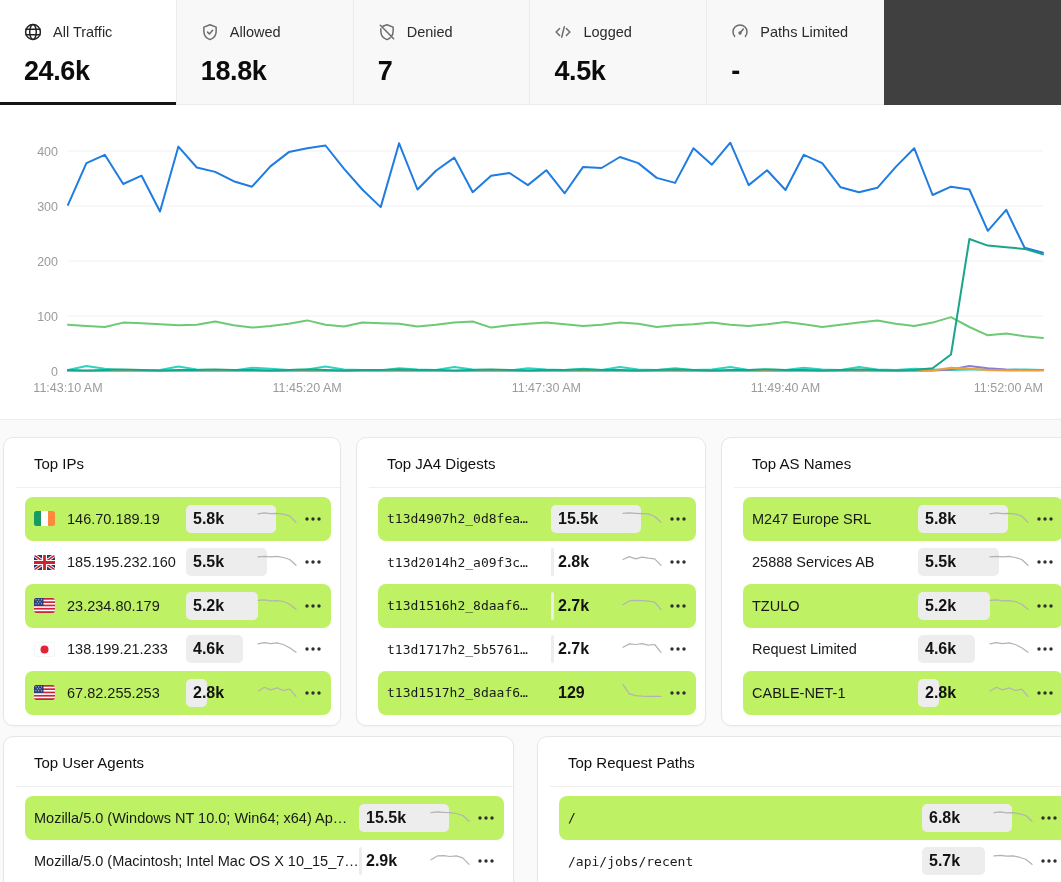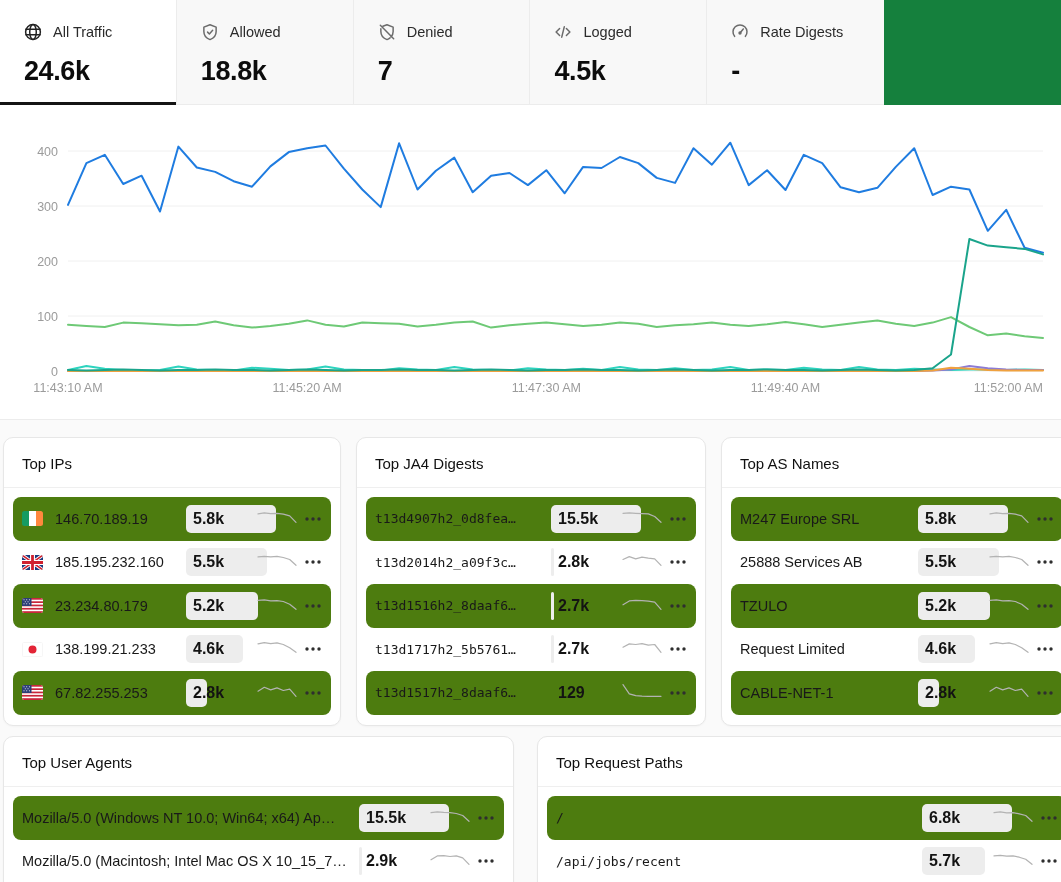--- a/index.html
+++ b/index.html
@@ -1,51 +1,51 @@
 <!DOCTYPE html>
 <html><head>
 <meta charset="utf-8">
 <style>
   * { margin:0; padding:0; box-sizing:border-box; }
   html,body { width:1061px; height:882px; overflow:hidden; background:#fafafa;
     font-family:"Liberation Sans","DejaVu Sans",sans-serif; color:#161616; }
 
   
-  .tabs { display:grid; grid-template-columns:repeat(6,1fr); height:105px; background:#15803d; }
+  .tabs { display:grid; grid-template-columns:repeat(6,1fr); height:105px; background:#404040; }
   .tab { padding:23px 0 0 24px; background:#f8f8f8; border-right:1px solid #ececec;
          border-bottom:1px solid #ececec; cursor:pointer; }
   .tab:last-child { border-right:none; }
   .tab.active { background:#ffffff; border-bottom:none; box-shadow: inset 0 -3px 0 0 #141414; }
   .tab-head { display:flex; align-items:center; gap:11px; }
   .tab-head svg { display:block; }
   .tab-label { font-size:14.5px; color:#2b2b2b; }
   .tab-value { margin-top:15px; font-size:27px; font-weight:600; color:#0c0c0c; letter-spacing:-0.4px; }
 
   
   .chart-card { height:315px; background:#fff; border-bottom:1px solid #ececec; }
   .chart-card svg { display:block; }
   .axis-text { font-size:12.5px; fill:#9b9b9b; font-family:"Liberation Sans","DejaVu Sans",sans-serif; }
 
   
   .cards-row { display:flex; padding-left:3px; }
   .row1 { margin-top:17px; gap:15px; }
   .row2 { margin-top:10px; gap:23px; }
   .card { background:#fff; border:1px solid #e7e7e7; border-radius:10px;
-          box-shadow:0 1px 2px rgba(0,0,0,.03); flex:0 0 auto; }
+          box-shadow:0 1px 2px rgba(0,0,0,.03); flex:0 0 auto;padding-left:12px; }
   .card-w1 { width:338px; height:289px; }
   .card-w2 { width:350px; height:289px; }
   .card-w3 { width:352px; height:289px; }
   .card-w4 { width:511px; height:240px; }
   .card-w5 { width:540px; height:240px; }
   .card-header { padding:17px 18px 15px 18px; border-bottom:1px solid #efefef; }
   .card-title { font-size:15px; font-weight:500; color:#101010; }
   .card-body { padding:9px; }
   .list-row { height:43.5px; display:flex; align-items:center; border-radius:8px;
               padding:0 6px 0 9px; cursor:pointer; }
-  .list-row.alt { background:#4d7c0f;align-items:center; }
+  .list-row.alt { background:#bef264;align-items:center; }
   .flag { width:21px; height:15px; margin-right:12px; flex:0 0 auto; display:flex; }
   .flag svg { border-radius:2.5px; display:block; }
   .row-label { flex:1 1 auto; min-width:0; overflow:hidden; white-space:nowrap;
                text-overflow:ellipsis; font-size:14.5px; color:#191919; padding-right:6px; }
   .row-label.mono { font-family:"DejaVu Sans Mono","Liberation Mono",monospace; font-size:13px; }
   .value-cell { position:relative; width:64px; flex:0 0 auto; }
   .value-pill { position:absolute; left:-7px; top:50%; transform:translateY(-50%);
                 height:28px; background:#ededed; border-radius:5px; z-index:0; }
   .value-text { position:relative; z-index:1; font-size:16px; font-weight:600; color:#131313; }
   .spark { width:44px; flex:0 0 auto; position:relative; z-index:1; }
@@ -110,21 +110,21 @@
   </div>
       <div class="tab">
     <div class="tab-head">
       <span class="tab-icon">
             <svg width="18" height="18" viewBox="0 0 17 17" fill="none" stroke="#6b6b6b" stroke-width="1.4" stroke-linecap="round" stroke-linejoin="round">
               <path d="M3.4 12.6 A6.6 6.6 0 1 1 13.6 12.6"></path>
               <line x1="8.5" y1="9.5" x2="11.6" y2="5.6"></line>
               <circle cx="8.5" cy="9.5" r="0.9" fill="#6b6b6b"></circle>
             </svg>
           </span>
-      <span class="tab-label">Rate Digests</span>
+      <span class="tab-label">Paths Limited</span>
     </div>
     <div class="tab-value">-</div>
   </div>
     </header>
 
   <section class="chart-card">
     <svg id="chart-svg" width="1061" height="300" viewBox="0 0 1061 300">
         <line x1="68" x2="1043" y1="266" y2="266" stroke="#f0f0f0" stroke-width="1"></line>
         <text x="58" y="270.5" text-anchor="end" class="axis-text">0</text>
         <line x1="68" x2="1043" y1="211" y2="211" stroke="#f0f0f0" stroke-width="1"></line>

